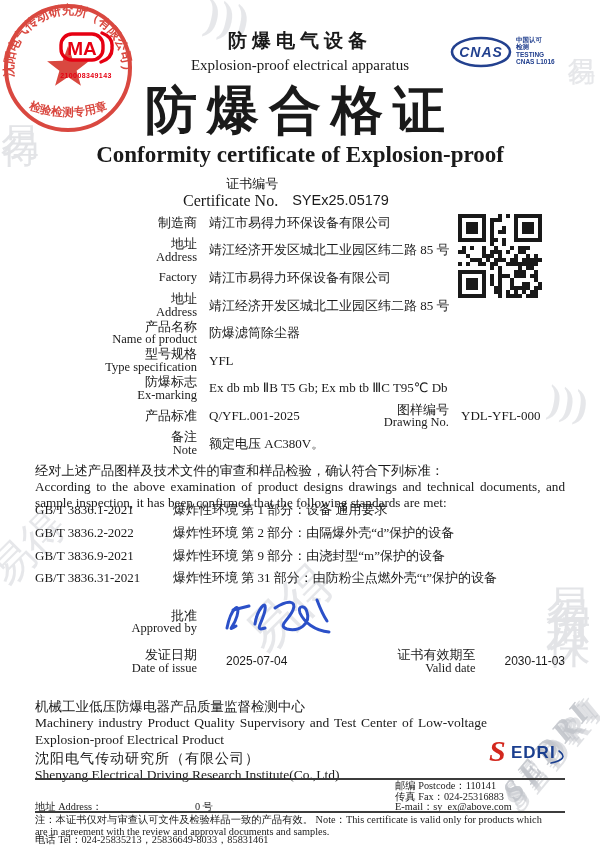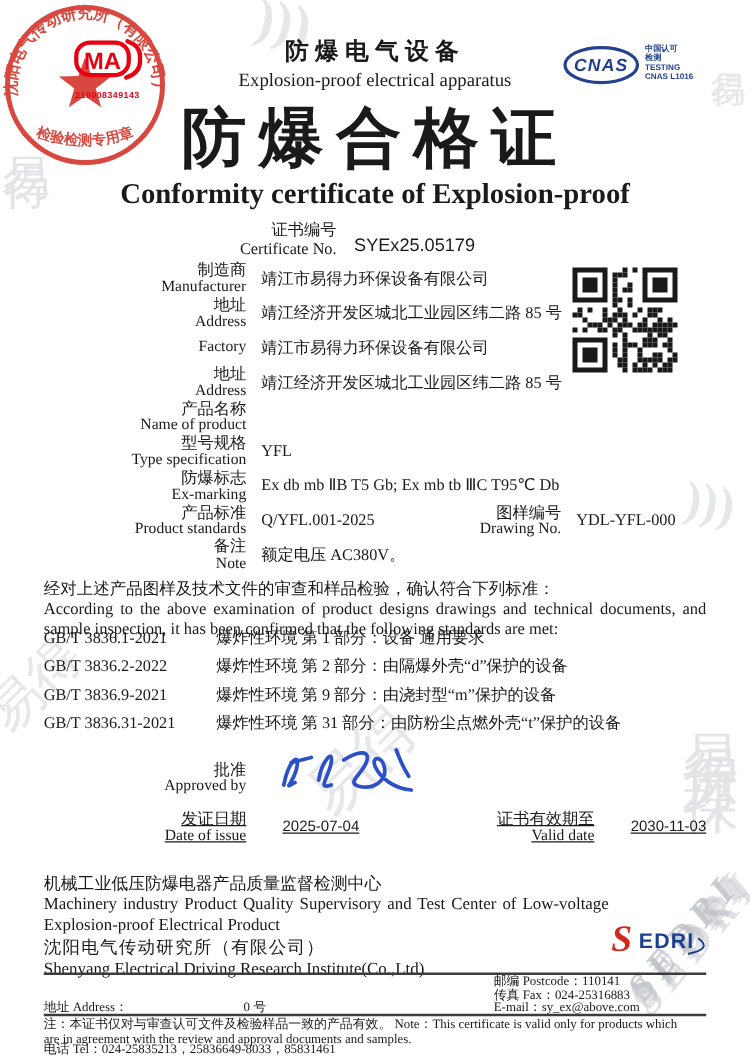--- a/index.html
+++ b/index.html
@@ -33,21 +33,21 @@
   .head-en { font-size:15px; margin-top:3px; }
   .cnas { left:450px; top:36px; display:flex; align-items:flex-start; gap:4px; }
   .cnas-side { font-size:6.5px; line-height:1.15; color:#23418f; font-family:"Liberation Sans", sans-serif; font-weight:bold; }
 
   .main-title { top:76px; left:0; width:100%; text-align:center; font-family:"Liberation Sans", sans-serif; font-weight:bold; font-size:52px; letter-spacing:10px; }
   .en-title { top:142px; left:0; width:100%; text-align:center; font-weight:bold; font-size:23px; }
 
   .cert-no { top:177px; left:0; width:100%; display:flex; justify-content:center; align-items:flex-end; transform:translateX(-14px); }
   .cert-no-label { text-align:right; line-height:1.12; }
   .cert-no-label .cn { font-size:13px; }
-  .cert-no-label .en { font-size:13px; }
+  .cert-no-label .en { font-size:16px; }
   .cert-no-value { font-size:14.5px; margin-left:14px; padding-bottom:1px; font-family:"Liberation Sans", sans-serif; }
 
   
   .fields { top:209px; left:35px; width:530px; }
   .frow { display:flex; align-items:center; height:27.6px; }
   .flabel { width:162px; text-align:right; line-height:1.05; flex:none; }
   .flabel .cn { font-size:13px; display:block; }
   .flabel .en { font-size:12.5px; display:block; }
   .fvalue { margin-left:12px; font-size:13px; flex:1; display:flex; align-items:center; }
   .sub-label { margin-left:auto; width:120px; text-align:right; line-height:1.05; flex:none; }
@@ -63,21 +63,21 @@
   
   .statement { top:463px; left:35px; width:530px; font-size:13.2px; line-height:1.22; text-align:justify; }
   .standards { top:503px; left:35px; width:530px; }
   .std { display:flex; font-size:13px; line-height:1.1; margin-bottom:8.5px; }
   .std-code { width:138px; flex:none; }
   .std-desc { flex:1; }
 
   
   .approval { top:600px; left:35px; display:flex; align-items:center; }
   .signature { margin-left:22px; margin-top:-14px; }
-  .dates { top:648px; left:35px; width:530px; display:flex; align-items:center;text-decoration:underline; }
+  .dates { top:648px; left:35px; width:530px; display:flex; align-items:center; }
   .dval { margin-left:29px; font-size:12px; font-family:"Liberation Sans", sans-serif; }
   .dright { margin-left:auto; display:flex; align-items:center; }
   .dright .flabel { width:116px; }
 
   
   .institute { top:699px; left:35px; width:452px; line-height:1.22; }
   .inst-cn { font-size:13.5px; }
   .inst-en { font-size:13.5px; text-align:justify; }
   .inst-org { font-size:14px; letter-spacing:1px; margin-top:2px; }
   .inst-org-en { font-size:13.5px; }
@@ -156,21 +156,20 @@
       <div class="en">Certificate No.</div>
     </div>
     <div class="cert-no-value">SYEx25.05179</div>
   </div>
 
   
   <div class="z fields">
     <div class="frow">
       <div class="flabel">
           <span class="cn">制造商</span>
-          <span class="en">Manufacturer</span>
         </div>
       <div class="fvalue">靖江市易得力环保设备有限公司</div>
     </div>
     <div class="frow">
       <div class="flabel">
           <span class="cn">地址</span>
           <span class="en">Address</span>
         </div>
       <div class="fvalue">靖江经济开发区城北工业园区纬二路 85 号</div>
     </div>
@@ -185,39 +184,39 @@
           <span class="cn">地址</span>
           <span class="en">Address</span>
         </div>
       <div class="fvalue">靖江经济开发区城北工业园区纬二路 85 号</div>
     </div>
     <div class="frow">
       <div class="flabel">
           <span class="cn">产品名称</span>
           <span class="en">Name of product</span>
         </div>
+      <div class="fvalue">防爆滤筒除尘器</div>
     </div>
     <div class="frow">
       <div class="flabel">
           <span class="cn">型号规格</span>
           <span class="en">Type specification</span>
         </div>
       <div class="fvalue">YFL</div>
     </div>
     <div class="frow">
       <div class="flabel">
           <span class="cn">防爆标志</span>
           <span class="en">Ex-marking</span>
         </div>
       <div class="fvalue">Ex db mb ⅡB T5 Gb; Ex mb tb ⅢC T95℃ Db</div>
     </div>
     <div class="frow">
       <div class="flabel">
           <span class="cn">产品标准</span>
-          <span class="en">Product standards</span>
         </div>
       <div class="fvalue">
         <span>Q/YFL.001-2025</span>
         <span class="sub-label">
           <span class="cn">图样编号</span>
           <span class="en">Drawing No.</span>
         </span>
         <span class="sub-value">YDL-YFL-000</span>
       </div>
     </div>

